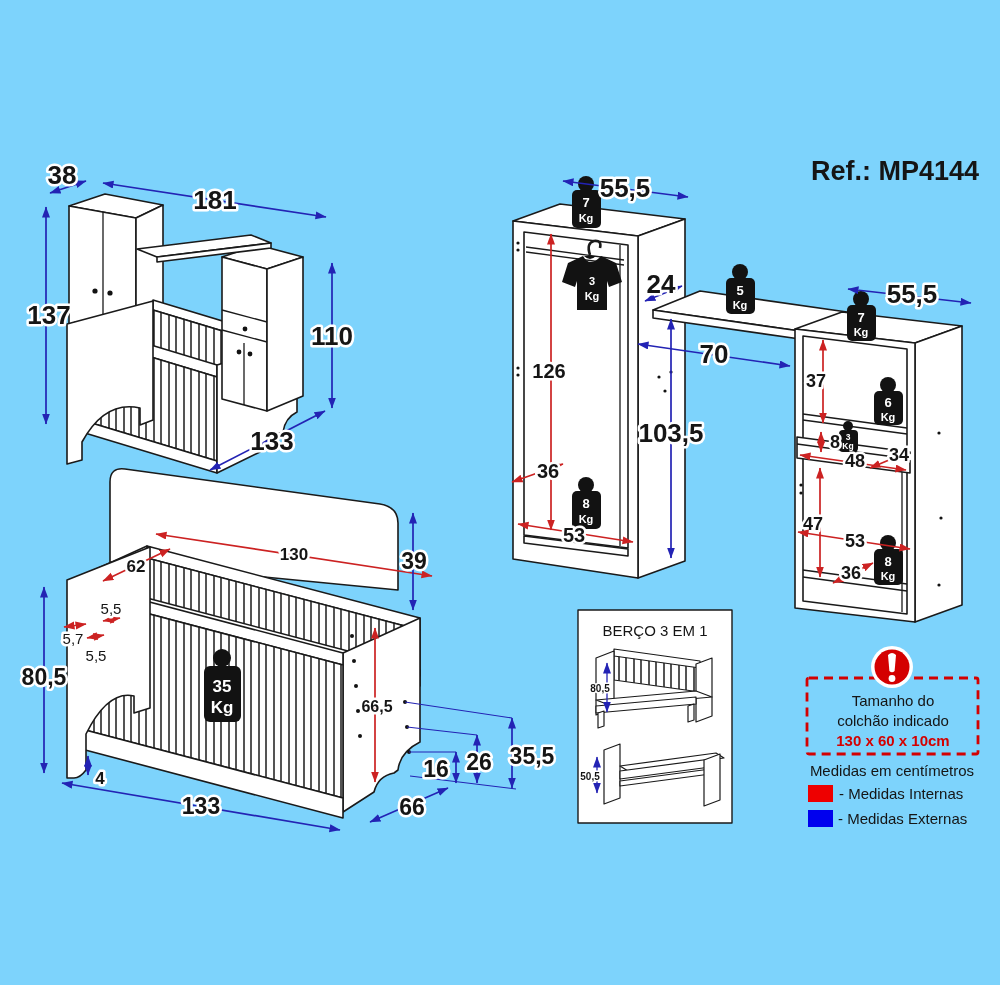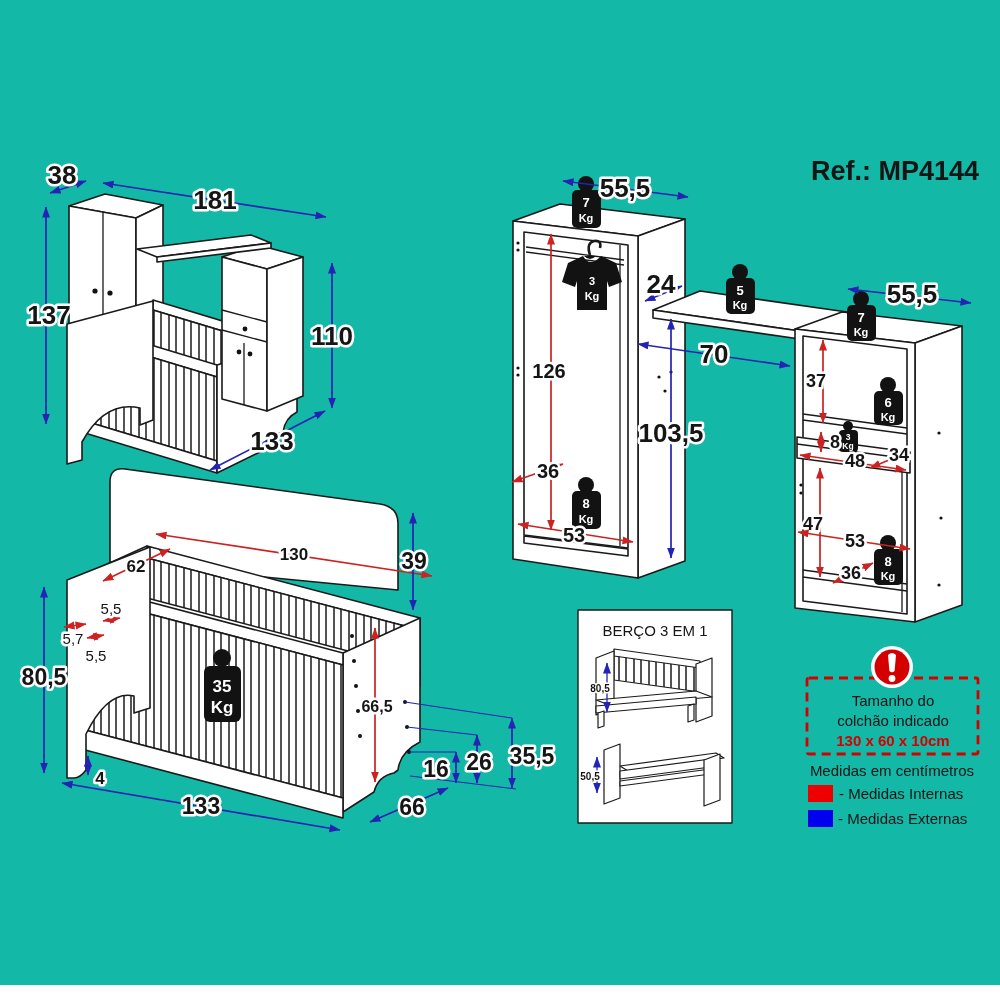--- a/index.html
+++ b/index.html
@@ -1,16 +1,16 @@
 <!DOCTYPE html>
 <html><head>
 <meta charset="utf-8">
 <style>
   html,body { margin:0; padding:0; background:#ffffff; }
-  #stage { width:1000px; height:985px; position:relative; background:#14b8a6; }
+  #stage { width:1000px; height:985px; position:relative; background:#7dd3fc; }
   svg { display:block; }
   text { font-family:"Liberation Sans", sans-serif; fill:#151515; }
   .dim { text-anchor:middle; paint-order:stroke; stroke:#ffffff; stroke-width:5px; stroke-linejoin:round; font-weight:bold; }
   .f26{font-size:26px;} .f23{font-size:23px;} .f20{font-size:20px;} .f18{font-size:18px;}
   .f17{font-size:17px;} .f16{font-size:16px;} .f15{font-size:15px; font-weight:normal;}
   .f9{font-size:10px; stroke-width:3px;}
   .outline { fill:#ffffff; stroke:#1a1a1a; stroke-width:1.6; stroke-linejoin:round; }
   .thin  { fill:none; stroke:#1a1a1a; stroke-width:1.3; }
   .slat { fill:url(#slats); stroke:#1a1a1a; stroke-width:1.6; stroke-linejoin:round; }
   .ab { stroke:#2323b4; stroke-width:1.7; fill:none; marker-start:url(#mb); marker-end:url(#mb); }

